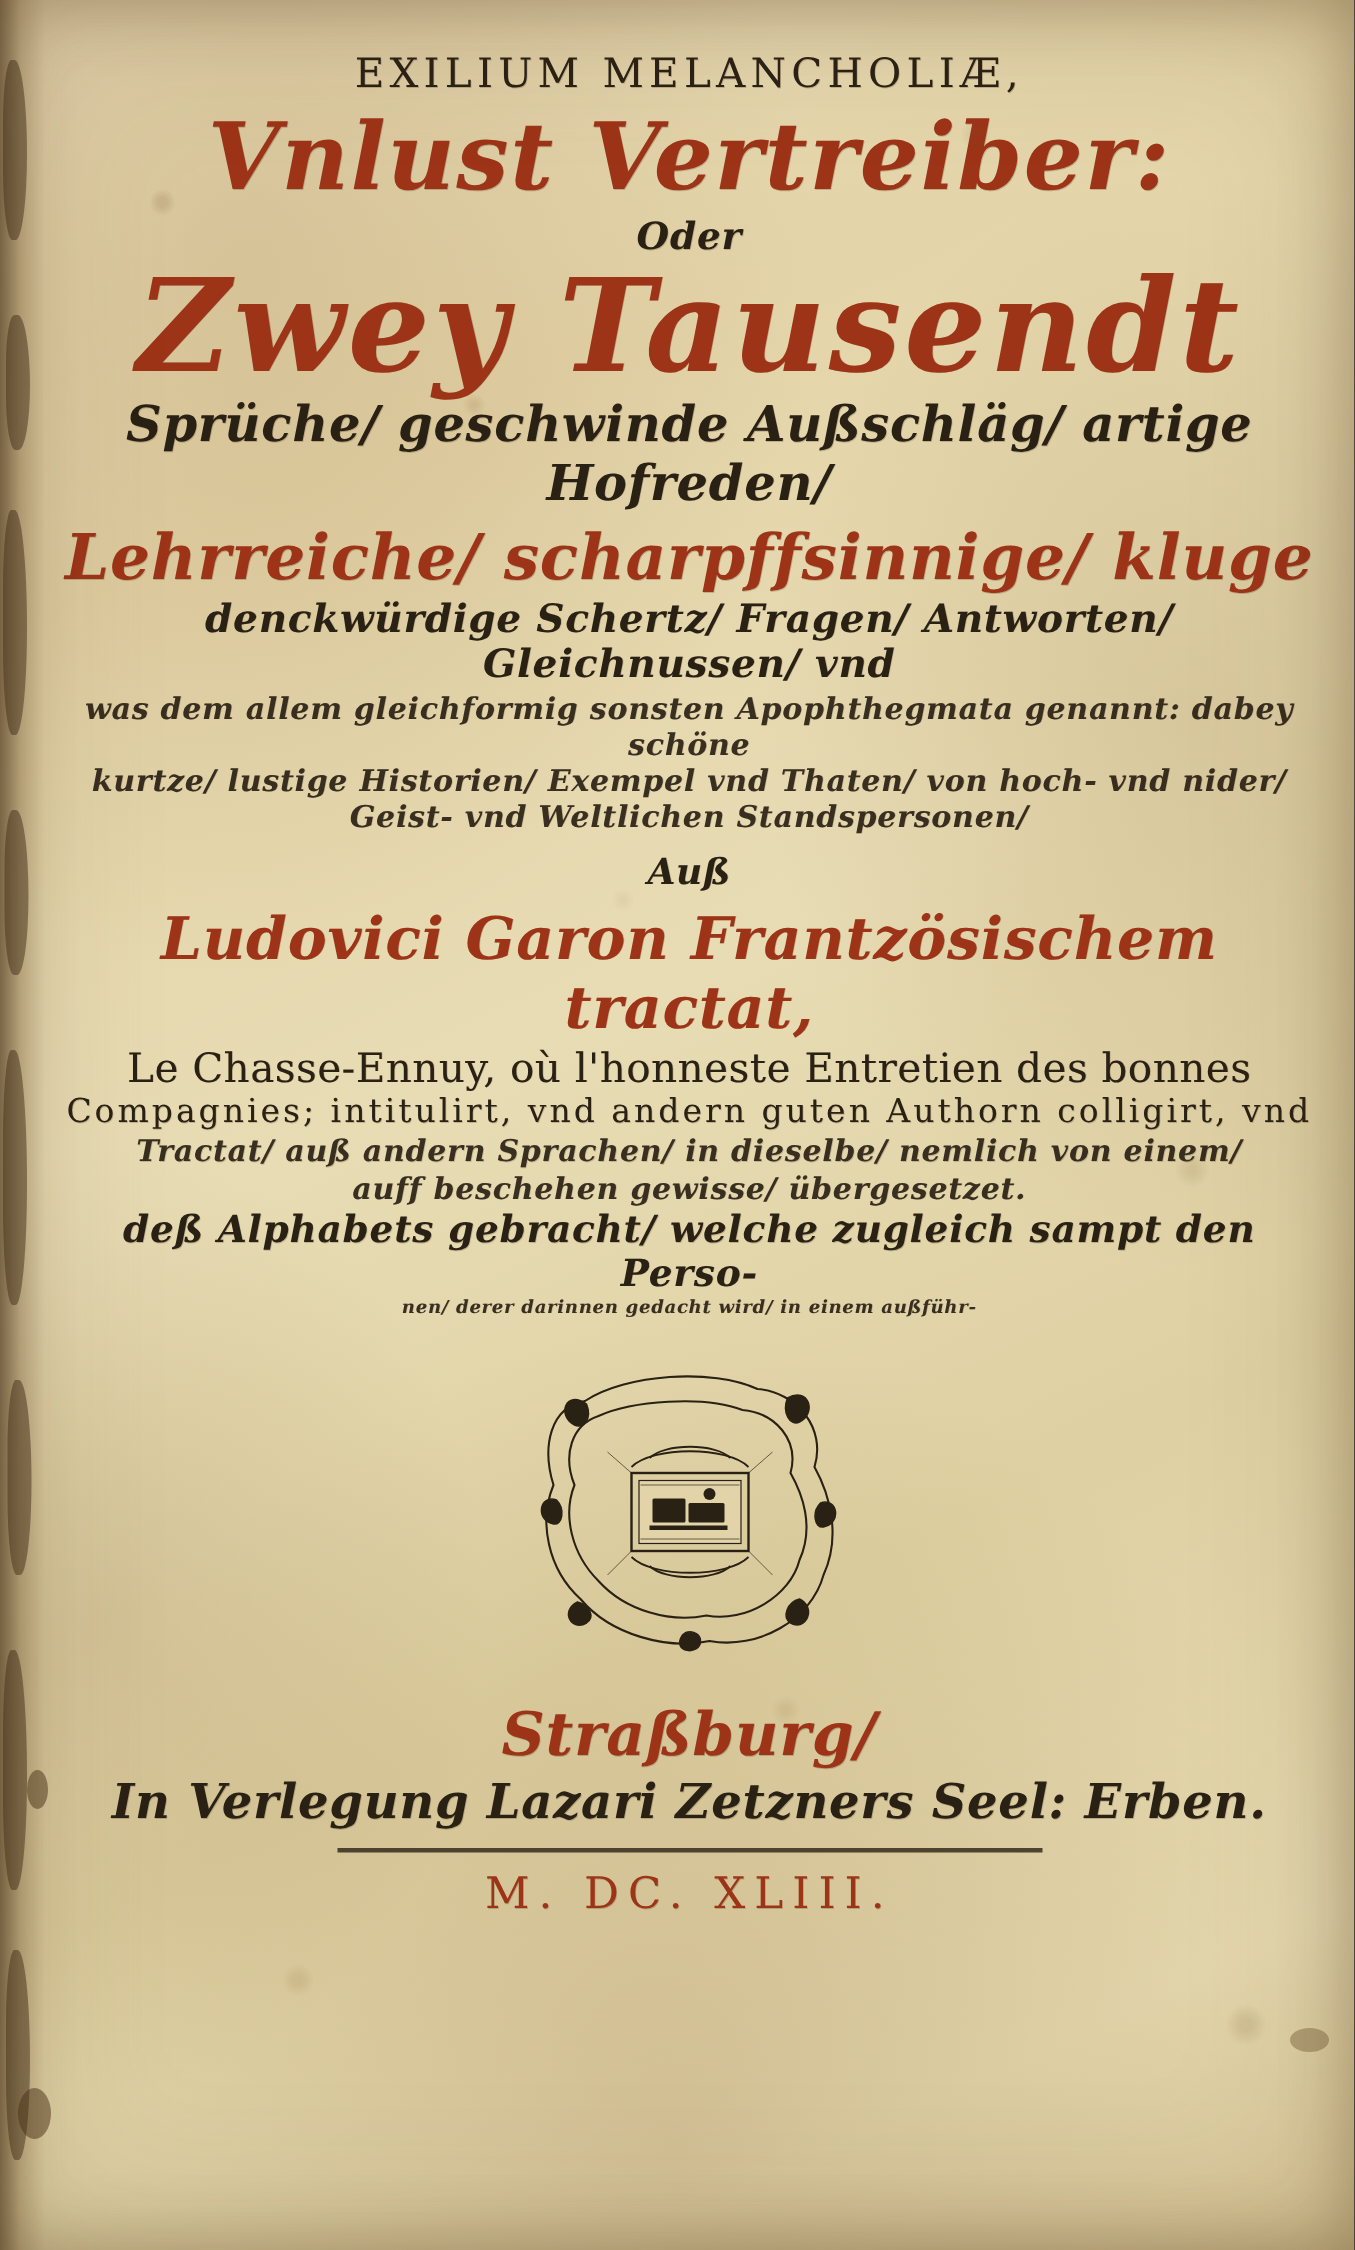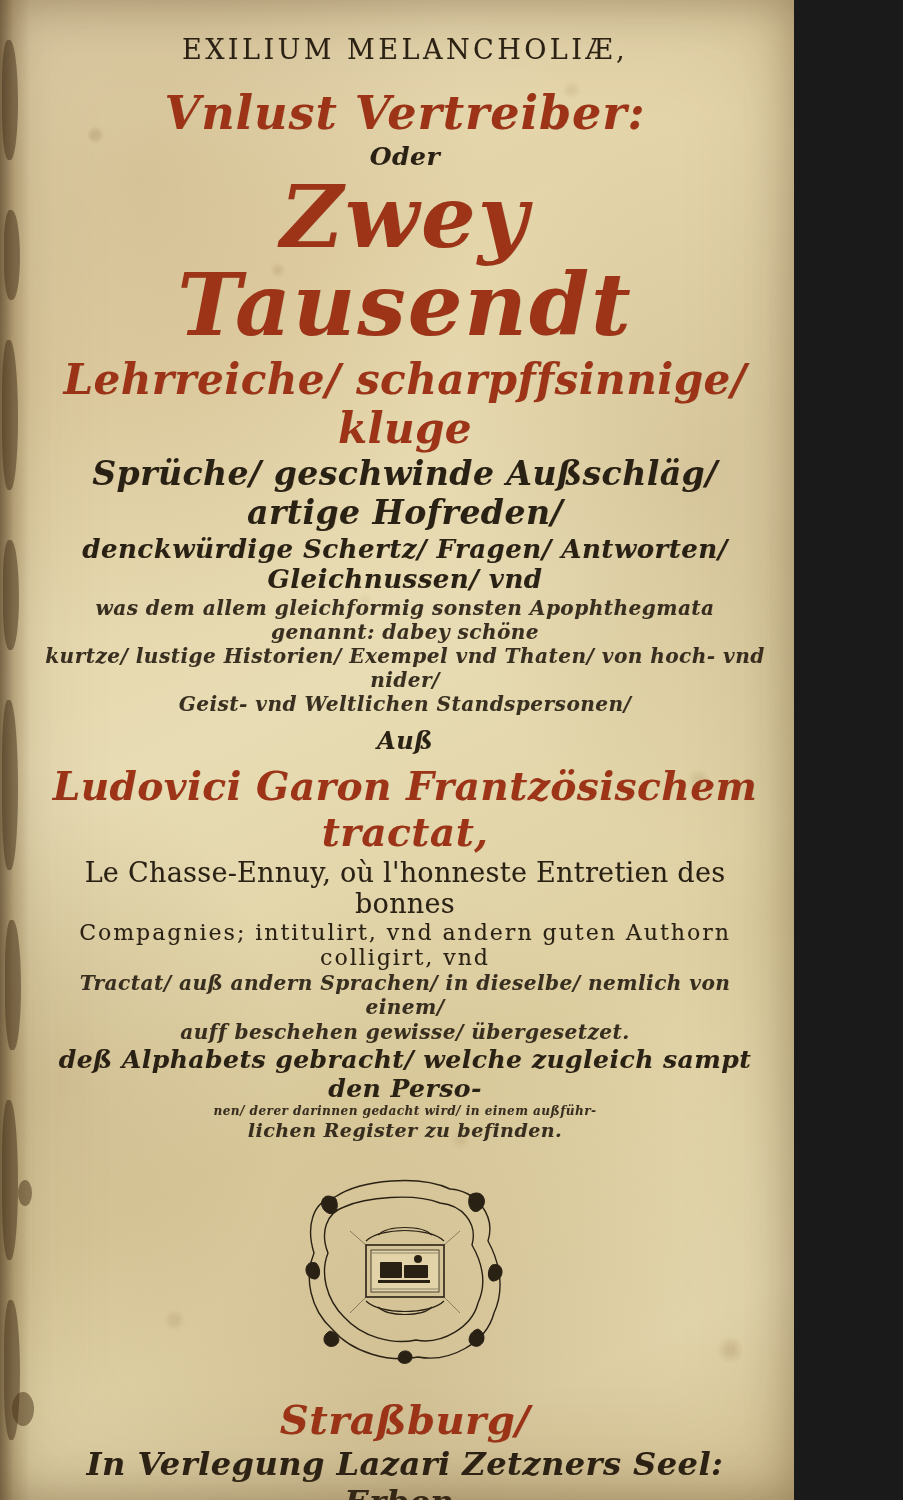--- a/index.html
+++ b/index.html
@@ -2,21 +2,21 @@
 <html><head>
 <meta charset="utf-8">
 <style>
   html, body {
     margin: 0;
     padding: 0;
     background: #1a1a1a;
   }
   .page {
     position: relative;
-    width: 794px;
+    width: 903px;
     height: 1500px;
     overflow: hidden;
     background:
       radial-gradient(ellipse 60% 45% at 18% 12%, rgba(176,146,96,0.30), rgba(176,146,96,0) 70%),
       radial-gradient(ellipse 45% 35% at 88% 32%, rgba(168,138,88,0.26), rgba(168,138,88,0) 70%),
       radial-gradient(ellipse 70% 50% at 50% 95%, rgba(160,130,82,0.28), rgba(160,130,82,0) 72%),
       radial-gradient(ellipse 40% 30% at 8% 72%, rgba(150,120,74,0.22), rgba(150,120,74,0) 70%),
       linear-gradient(155deg, #e9dcb8 0%, #e4d4a9 22%, #e8dcb4 45%, #ded0a2 68%, #e6d9b0 88%, #d9c899 100%);
     font-family: "DejaVu Serif", serif;
     color: #2b2318;
@@ -96,22 +96,22 @@
     font-size: 27px;
     letter-spacing: 3.5px;
     line-height: 1.05;
     text-shadow: 0 0 1px rgba(60,40,20,0.35);
   }
   .l2 {           
     font-size: 24px;
     margin-top: 4px;
   }
   .l3 {           
-    font-size: 46px;
-    margin-top: 22px;
+    font-size: 62px;
+    margin-top: 4px;
     letter-spacing: 1px;
   }
   .l4 {           
     font-size: 25px;
     margin-top: 2px;
   }
   .l5 {           
     font-size: 86px;
     line-height: 1.02;
     margin-top: 2px;
@@ -229,38 +229,37 @@
   <div class="worm" style="left:18px;  top:1180px; width:14px; height:26px;"></div>
   <div class="worm" style="left:12px;  top:1392px; width:22px; height:34px;"></div>
   <div class="worm" style="left:860px; top:1352px; width:26px; height:16px; background:rgba(90,62,28,0.35);"></div>
 
   <div class="content">
 
     <div class="roman blk l1 ink">EXILIUM MELANCHOLIÆ,</div>
     <div class="fraktur red l3 ink">Vnlust Vertreiber:</div>
     <div class="fraktur blk l4 ink">Oder</div>
     <div class="fraktur red l5 ink">Zwey Tausendt</div>
+    <div class="fraktur blk l7 ink">Sprüche/ geschwinde Außschläg/ artige Hofreden/</div>
     <div class="fraktur red l6 ink">Lehrreiche/ scharpffsinnige/ kluge</div>
-    <div class="fraktur blk l7 ink">Sprüche/ geschwinde Außschläg/ artige Hofreden/</div>
     <div class="fraktur blk l8 ink">denckwürdige Schertz/ Fragen/ Antworten/ Gleichnussen/ vnd</div>
     <div class="fraktur blk l9 ink fade">was dem allem gleichformig sonsten Apophthegmata genannt: dabey schöne</div>
     <div class="fraktur blk l10 ink fade">kurtze/ lustige Historien/ Exempel vnd Thaten/ von hoch- vnd nider/</div>
     <div class="fraktur blk l11 ink fade">Geist- vnd Weltlichen Standspersonen/</div>
 
     <div class="fraktur blk aus ink">Auß</div>
 
     <div class="fraktur red author ink">Ludovici Garon Frantzösischem tractat,</div>
     <div class="roman blk fr1 ink">Le Chasse-Ennuy, où l'honneste Entretien des bonnes</div>
     <div class="roman blk fr2 ink">Compagnies; intitulirt, vnd andern guten Authorn colligirt, vnd</div>
     <div class="fraktur blk fr4 ink fade">Tractat/ auß andern Sprachen/ in dieselbe/ nemlich von einem/</div>
     <div class="fraktur blk fr5 ink fade">auff beschehen gewisse/ übergesetzet.</div>
 
     <div class="fraktur blk alles2 ink">deß Alphabets gebracht/ welche zugleich sampt den Perso-</div>
     <div class="fraktur blk alles3 ink fade">nen/ derer darinnen gedacht wird/ in einem außführ-</div>
-    <div class="fraktur blk alles4 ink fade">lichen Register zu befinden.</div>
 
     <div class="device">
       <svg viewBox="0 0 210 205" xmlns="http://www.w3.org/2000/svg">
 
         <g stroke="#2a2115" fill="none" stroke-width="1.4">
           <path d="M35 30 C12 34 6 60 14 86 C4 110 10 142 32 162 C52 186 90 196 118 190 C150 196 186 176 194 146 C206 120 198 92 188 74 C196 48 176 24 150 22 C120 8 62 12 35 30 Z"></path>
           <path d="M44 40 C26 46 20 66 28 86 C20 106 26 132 44 150 C62 170 92 178 116 173 C142 178 172 160 178 136 C188 114 180 92 172 78 C178 56 162 38 140 36 C114 26 66 30 44 40 Z"></path>
         </g>
 
         <g stroke="#2a2115" fill="#2a2115" stroke-width="1">

